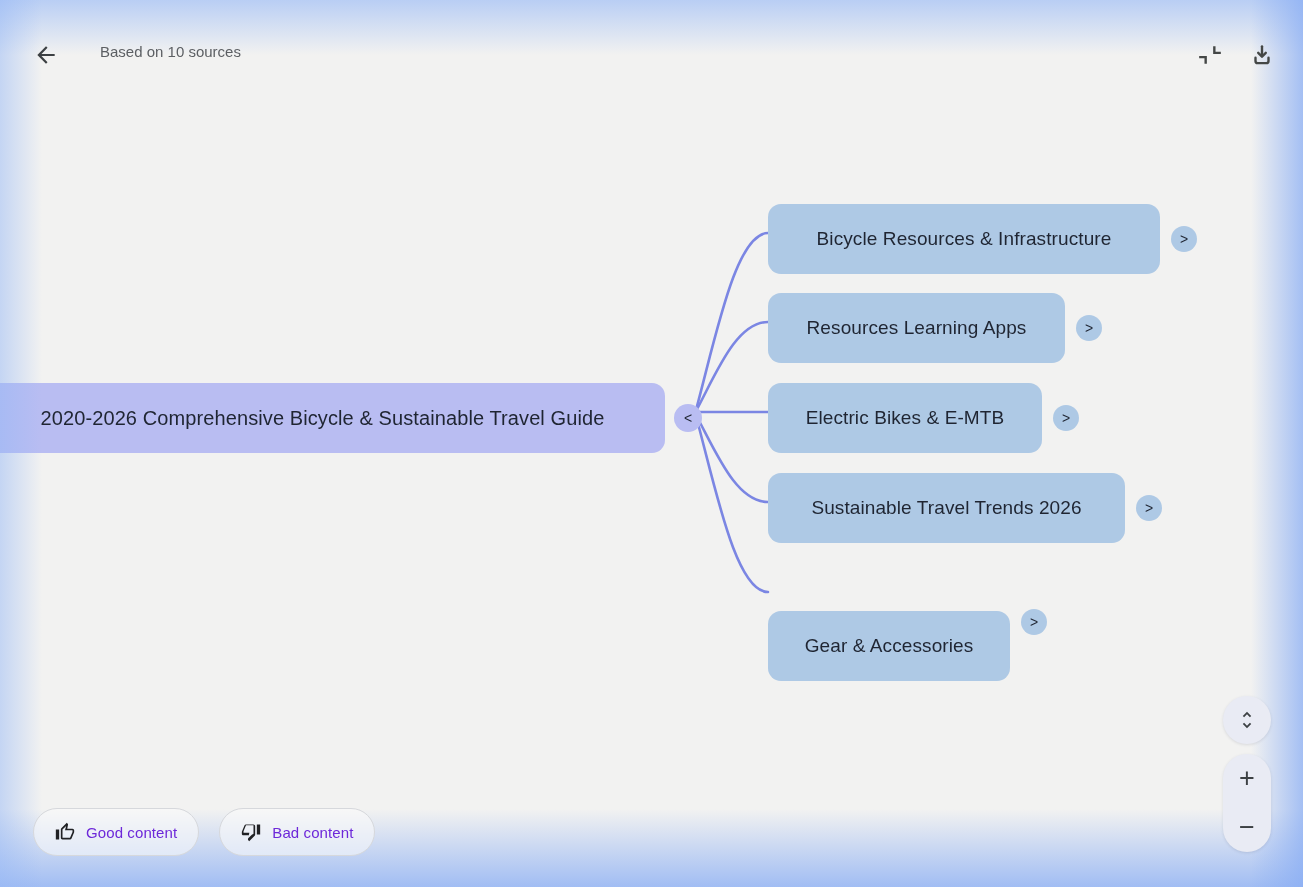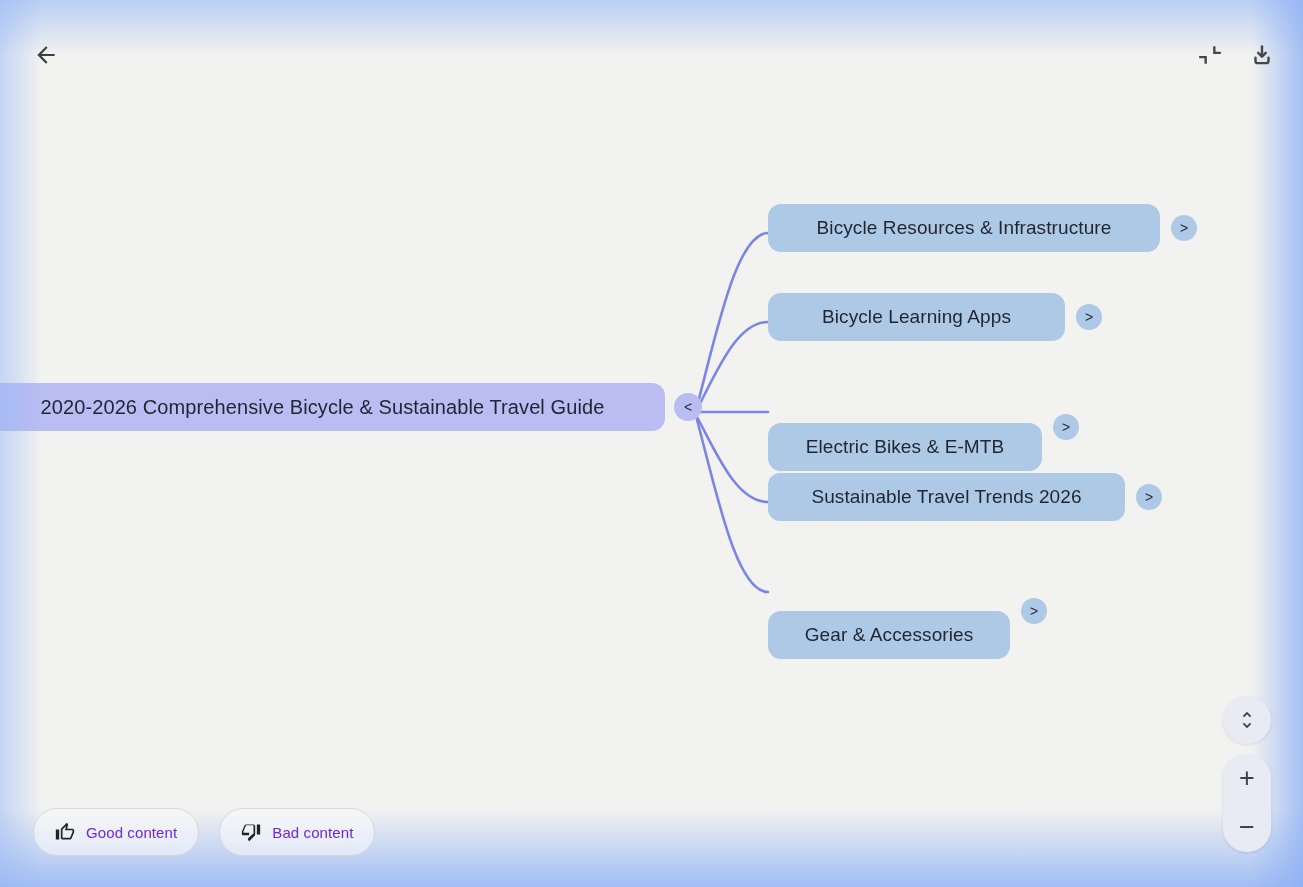--- a/index.html
+++ b/index.html
@@ -33,36 +33,36 @@
                 color: var(--title-color, #1f1f1f); letter-spacing: .1px; white-space: nowrap; }
   .page-subtitle { margin-top: 10px; font-size: 15px; color: var(--subtitle-color, #5c5f63); }
   .header-actions { position: absolute; top: 41px; right: 27px; display: flex; gap: 24px; }
   .icon-btn { width: 28px; height: 28px; border: none; background: transparent; cursor: pointer;
               display: flex; align-items: center; justify-content: center; color: var(--icon-color, #444746); }
 
   
   .map-svg { position: absolute; left: 0; top: 0; z-index: 1; }
   .node-row { position: absolute; display: flex; align-items: center; z-index: 2; }
   .node {
-    height: 48px; display: flex; align-items: center; justify-content: center;
+    height: 70px; display: flex; align-items: center; justify-content: center;
     border-radius: 13px; font-size: 19px; color: var(--node-text-color, #1f2532);
     white-space: nowrap; cursor: pointer; letter-spacing: .1px;
   }
   .root-node { width: 685px; background: var(--root-node-fill, #b9bdf2); font-size: 20px; }
   .child-node { background: var(--child-node-fill, #aec9e5); }
   .toggle {
     width: 28px; height: 28px; border-radius: 50%; border: none; cursor: pointer;
     display: flex; align-items: center; justify-content: center;
     font-size: 14px; font-family: inherit; color: var(--node-text-color, #1f2532);
     flex: 0 0 auto;
   }
   .toggle.root-toggle { background: var(--root-node-fill, #b9bdf2); margin-left: 9px; }
   .toggle.child-toggle { background: var(--child-node-fill, #aec9e5); margin-left: 11px; width: 26px; height: 26px; }
-  .w1 { width: 392px; } .w2 { width: 297px; } .w3 { width: 274px; margin-top: 40px; }
-  .w4 { width: 357px; border-radius: 12px; } .w5 { width: 242px; margin-top: 48px; }
+  .w1 { width: 392px; } .w2 { width: 297px; } .w3 { width: 274px; }
+  .w4 { width: 357px; } .w5 { width: 242px; margin-top: 48px; }
 
   
   .unfold-btn {
     position: absolute; left: 1223px; top: 696px; width: 48px; height: 48px; z-index: 10;
     border-radius: 50%; border: none; background: var(--control-bg, #e9ebf4);
     box-shadow: 0 1px 3px rgba(60,64,90,.14); cursor: pointer; color: #3c4043;
     display: flex; align-items: center; justify-content: center;
   }
   .zoom-pill {
     position: absolute; left: 1223px; top: 754px; width: 48px; height: 98px; z-index: 10;
@@ -101,20 +101,21 @@
   </g>
 </svg>
 
 <div class="header">
   <button class="back-btn">
     <svg width="26" height="26" viewBox="0 0 24 24">
       <path fill="#3c4043" d="M20 11H7.83l5.59-5.59L12 4l-8 8 8 8 1.41-1.41L7.83 13H20v-2z"></path>
     </svg>
   </button>
   <div class="title-block">
+    <div class="page-subtitle">Based on 10 sources</div>
   </div>
   <div class="header-actions">
     <button class="icon-btn">
       <svg width="26" height="26" viewBox="0 0 24 24" fill="none" stroke="currentColor" stroke-width="2.2">
         <path d="M16 4v6h6"></path>
         <path d="M8 20v-6H2"></path>
       </svg>
     </button>
     <button class="icon-btn">
       <svg width="26" height="26" viewBox="0 0 24 24" fill="none" stroke="currentColor" stroke-width="2.2" stroke-linecap="round" stroke-linejoin="round">
@@ -129,21 +130,21 @@
 <div class="node-row" style="left:-20px; top:383px;">
   <div class="node root-node">2020-2026 Comprehensive Bicycle &amp; Sustainable Travel Guide</div>
   <button class="toggle root-toggle">&lt;</button>
 </div>
 
 <div class="node-row" style="left:768px; top:204px;">
   <div class="node child-node w1">Bicycle Resources &amp; Infrastructure</div>
   <button class="toggle child-toggle">&gt;</button>
 </div>
 <div class="node-row" style="left:768px; top:293px;">
-  <div class="node child-node w2">Bicycle Learning Apps</div>
+  <div class="node child-node w2">Resources Learning Apps</div>
   <button class="toggle child-toggle">&gt;</button>
 </div>
 <div class="node-row" style="left:768px; top:383px;">
   <div class="node child-node w3">Electric Bikes &amp; E-MTB</div>
   <button class="toggle child-toggle">&gt;</button>
 </div>
 <div class="node-row" style="left:768px; top:473px;">
   <div class="node child-node w4">Sustainable Travel Trends 2026</div>
   <button class="toggle child-toggle">&gt;</button>
 </div>

